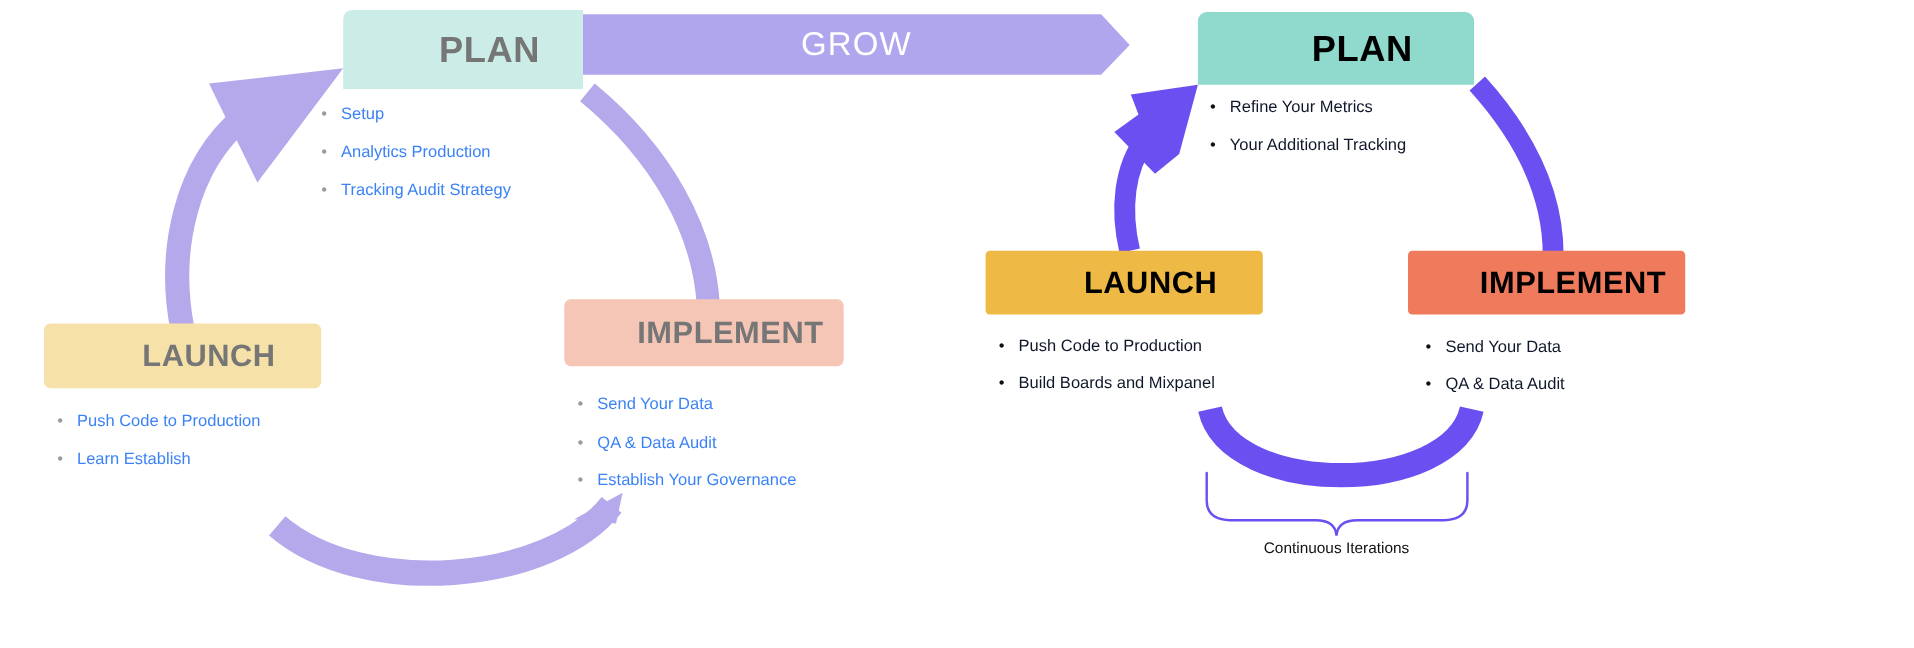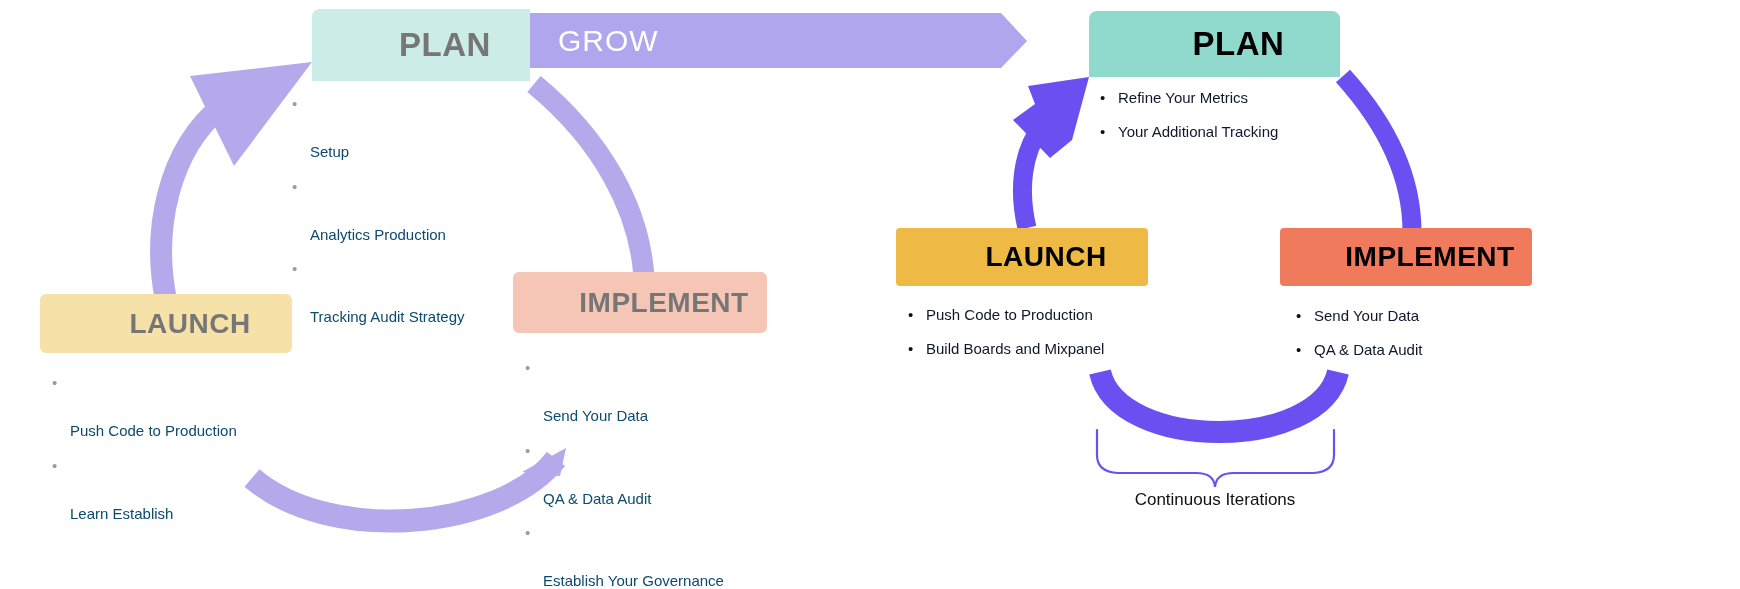--- a/index.html
+++ b/index.html
@@ -39,21 +39,21 @@
     letter-spacing: 0.5px;
     padding-left: 48px;
   }
   .chip-label {
     font-weight: bold;
     white-space: nowrap;
   }
 
   
   .faded .chip-label { color: #767676; }
-  .faded .bullet-text { color: #0c4a6e; margin-top: 48px; }
+  .faded .bullet-text { color: #3b82f6; }
   .faded .bullet-dot  { color: #9b9b9b; }
 
   
   .bright .chip-label { color: #000000; }
   .bright .bullet-text { color: #0f172a; }
   .bright .bullet-dot  { color: #111111; }
 
   
   .bullets {
     position: absolute;
@@ -73,36 +73,35 @@
   .bullet-text {
     font-size: 15px;
     line-height: 1.1;
   }
 
   
   #grow-banner {
     position: absolute;
     display: flex;
     align-items: center;
-    justify-content: flex-start;
-    margin-left: 28px;
+    justify-content: center;
   }
   #grow-label {
     position: relative;
     z-index: 2;
     color: #ffffff;
     font-size: 30px;
     font-weight: normal;
     letter-spacing: 1px;
   }
 
   
   #iterations-caption {
     position: absolute;
-    font-size: 17px;
+    font-size: 14px;
     color: #111111;
     white-space: nowrap;
     text-align: center;
   }
 </style>
 </head>
 <body>
 
 <div id="canvas">
 

